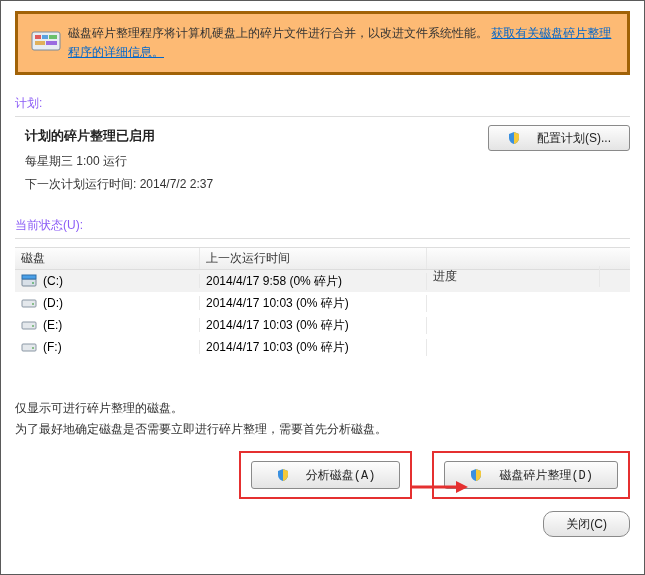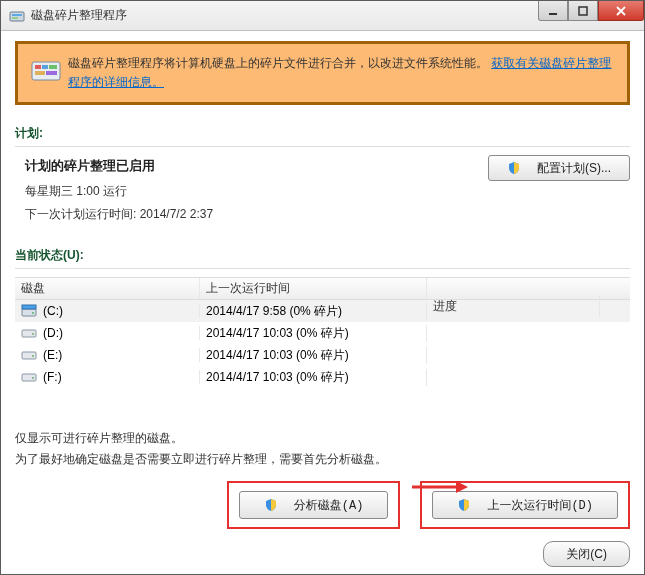--- a/index.html
+++ b/index.html
@@ -74,23 +74,22 @@
   }
   .banner-icon {
     width: 32px; height: 32px;
     flex-shrink: 0;
     display: flex; align-items: center; justify-content: center;
   }
   .banner-text { color: #333; font-size: 12px; }
   .banner-text a { color: #0066cc; text-decoration: underline; cursor: pointer; }
   .section-label {
     margin-top: 20px;
-    color: #14532d;
+    color: #8b5cf6;
     font-size: 12px;
-    font-weight: bold;
   }
   .sched-row {
     display: flex;
     align-items: flex-start;
     justify-content: space-between;
     gap: 12px;
   }
   .sched-left { margin-top: 10px; margin-left: 10px; }
   .sched-title {
     font-weight: bold; font-size: 13px; color: #222;
@@ -166,47 +165,20 @@
     border: none;
     border-top: 1px solid #ddd;
     margin-top: 4px;
   }
 </style>
 </head>
 <body>
 
 <div class="window">
 
-  <div class="titlebar">
-    <span class="titlebar-icon">
-      <svg viewBox="0 0 16 16" width="16" height="16">
-        <rect x="1" y="4" width="14" height="9" rx="1" fill="#cfd8e0" stroke="#6b7d8e"></rect>
-        <rect x="3" y="6" width="10" height="2" fill="#5fa8e8"></rect>
-        <rect x="3" y="9" width="6" height="2" fill="#8fd08f"></rect>
-      </svg>
-    </span>
-    <span class="title-text">磁盘碎片整理程序</span>
-    <div class="win-controls">
-      <div class="win-btn min">
-        <svg width="10" height="10" viewBox="0 0 10 10">
-            <rect x="1" y="7" width="8" height="2" fill="#333"></rect>
-          </svg>
-      </div>
-      <div class="win-btn max">
-        <svg width="10" height="10" viewBox="0 0 10 10">
-            <rect x="1" y="1" width="8" height="8" fill="none" stroke="#333" stroke-width="1.5"></rect>
-          </svg>
-      </div>
-      <div class="win-btn close">
-        <svg width="12" height="10" viewBox="0 0 12 10">
-            <path d="M2 1 L10 9 M10 1 L2 9" stroke="#fff" stroke-width="1.8"></path>
-          </svg>
-      </div>
-    </div>
-  </div>
 
   <div class="content">
 
     <div class="banner">
       <div class="banner-icon">
         <svg viewBox="0 0 32 32" width="32" height="32">
           <rect x="2" y="8" width="28" height="18" rx="2" fill="#e8edf2" stroke="#7a8a99"></rect>
           <rect x="5" y="11" width="6" height="4" fill="#e05a5a"></rect>
           <rect x="12" y="11" width="6" height="4" fill="#5aa0e0"></rect>
           <rect x="19" y="11" width="8" height="4" fill="#6bc06b"></rect>
@@ -318,21 +290,21 @@
           </svg>
           <span>分析磁盘(A)</span>
         </button>
       </div>
       <div class="action-box">
         <button class="btn btn-wide">
           <svg class="shield" viewBox="0 0 14 14">
             <path d="M7 1 L12 3 V7 C12 10 9.5 12.5 7 13 C4.5 12.5 2 10 2 7 V3 Z" fill="#3a90e0"></path>
             <path d="M7 1 L12 3 V7 C12 10 9.5 12.5 7 13 Z" fill="#f5c93a"></path>
           </svg>
-          <span>上一次运行时间(D)</span>
+          <span>磁盘碎片整理(D)</span>
         </button>
       </div>
     </div>
 
     <div class="footer-row">
       <button class="btn" style="padding:0 22px;border-radius:10px;">
         <span>关闭(C)</span>
       </button>
     </div>
 

